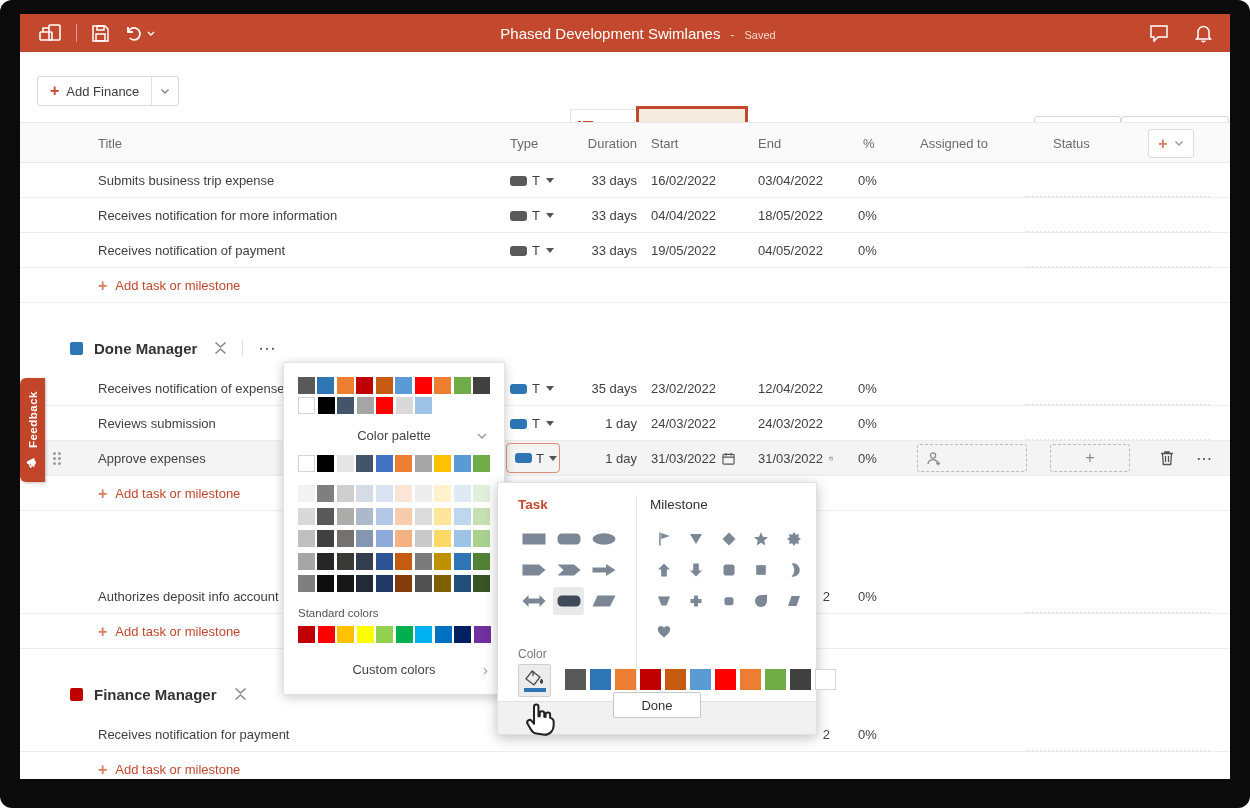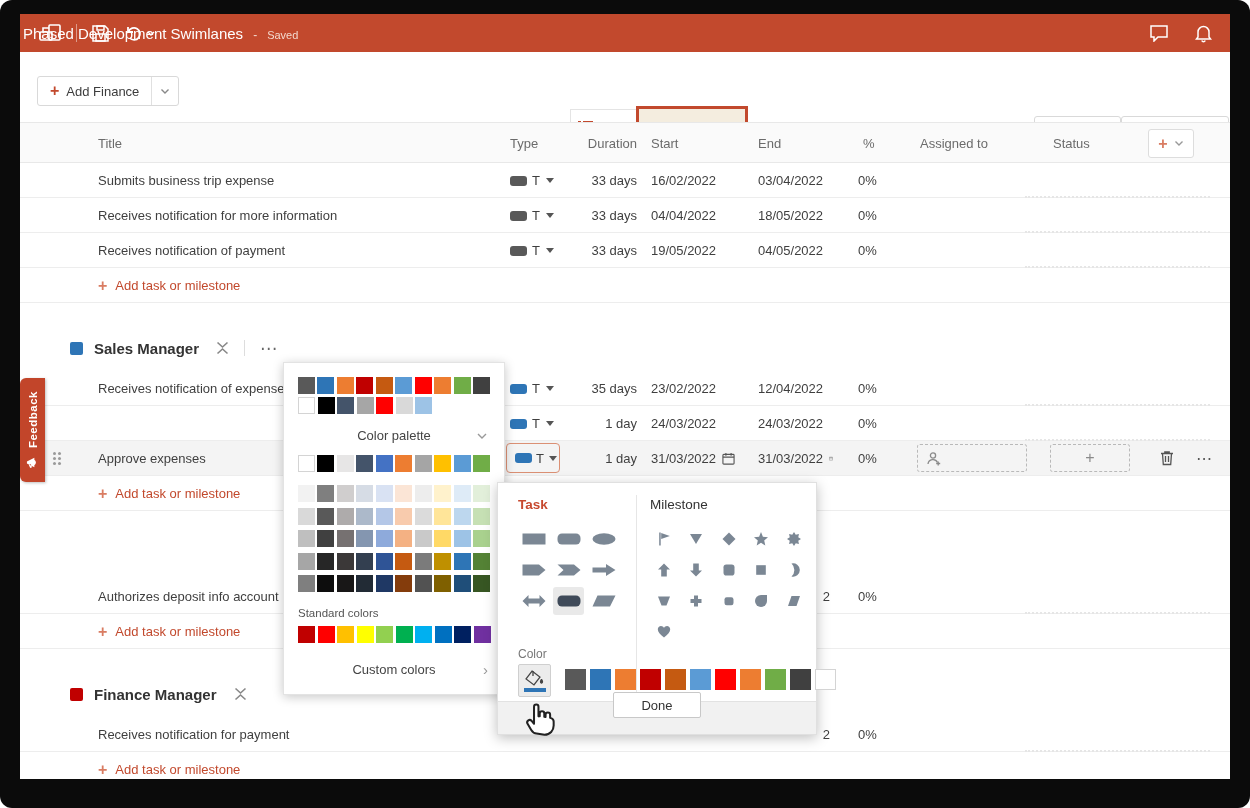--- a/index.html
+++ b/index.html
@@ -4,21 +4,21 @@
 <style>
   html,body{margin:0;padding:0;background:#fff;}
   *{box-sizing:border-box;font-family:"Liberation Sans","DejaVu Sans",sans-serif;}
   .frame{position:relative;width:1250px;height:808px;background:#0b0b0b;border-radius:12px;overflow:hidden;}
   .app{position:absolute;left:20px;top:14px;width:1210px;height:765px;background:#fff;overflow:hidden;}
 
   
   .titlebar{position:absolute;left:0;top:0;width:100%;height:38px;background:#C2492D;display:flex;align-items:center;}
   .tb-left{position:absolute;left:18px;top:0;height:38px;display:flex;align-items:center;gap:14px;}
   .tb-sep{width:1px;height:18px;background:rgba(255,255,255,.45);}
-  .tb-title{position:absolute;left:3px;width:100%;color:#fff;font-size:15px;}
+  .tb-title{position:absolute;left:13px;width:100%;text-align:center;color:#fff;font-size:15px;}
   .tb-title .saved{font-size:11px;color:#F3D9CE;margin-left:10px;}
   .tb-title .dash{font-size:12px;color:#F3D9CE;margin-left:10px;}
   .tb-right{position:absolute;right:18px;top:0;height:38px;display:flex;align-items:center;gap:26px;}
   .tb-icon{display:flex;align-items:center;cursor:pointer;}
 
   
   .toolbar{position:absolute;left:0;top:38px;width:100%;height:70px;background:#fff;}
   .btn{display:flex;align-items:center;background:#fff;border:1px solid #d9d9d9;border-radius:3px;color:#3c3c3c;font-size:13px;cursor:pointer;}
   .addswim{position:absolute;left:17px;top:24px;height:30px;}
   .addswim .main{display:flex;align-items:center;gap:7px;padding:0 12px;height:100%;}
@@ -258,21 +258,21 @@
           <span class="cell c-pct">0%</span>
           <span class="row-dots"></span>
         </div>
         <div class="trow" style="top: 146px; background: transparent;"></div>
         <div class="addrow" style="top: 146px;">
           <span class="p">+</span>
           <span>Add task or milestone</span>
         </div>
         <div class="sec-head" style="top: 203px;">
           <span class="sec-swatch" style="background: rgb(46, 117, 182);"></span>
-          <span class="sec-name">Sales Manager</span>
+          <span class="sec-name">Done Manager</span>
           <span class="sec-collapse">
             <svg width="13" height="14" viewBox="0 0 13 14" fill="none" stroke="#888" stroke-width="1.6">
               <path d="M1.5 1.5 L6.5 6 L11.5 1.5"></path>
               <path d="M1.5 12.5 L6.5 8 L11.5 12.5"></path>
             </svg>
           </span>
           <span class="sec-sep"></span>
           <span class="sec-more">⋯</span>
         </div>
         <div class="trow" style="top: 249px;">
@@ -282,20 +282,21 @@
             <span>T</span>
             <span class="type-caret"></span>
           </span>
           <span class="cell c-dur">35 days</span>
           <span class="cell c-start">23/02/2022</span>
           <span class="cell c-end">12/04/2022</span>
           <span class="cell c-pct">0%</span>
           <span class="row-dots"></span>
         </div>
         <div class="trow" style="top: 284px;">
+          <span class="cell c-title">Reviews submission</span>
           <span class="cell c-type">
             <span class="type-shape" style="background:#2E75B6"></span>
             <span>T</span>
             <span class="type-caret"></span>
           </span>
           <span class="cell c-dur">1 day</span>
           <span class="cell c-start">24/03/2022</span>
           <span class="cell c-end">24/03/2022</span>
           <span class="cell c-pct">0%</span>
           <span class="row-dots"></span>

